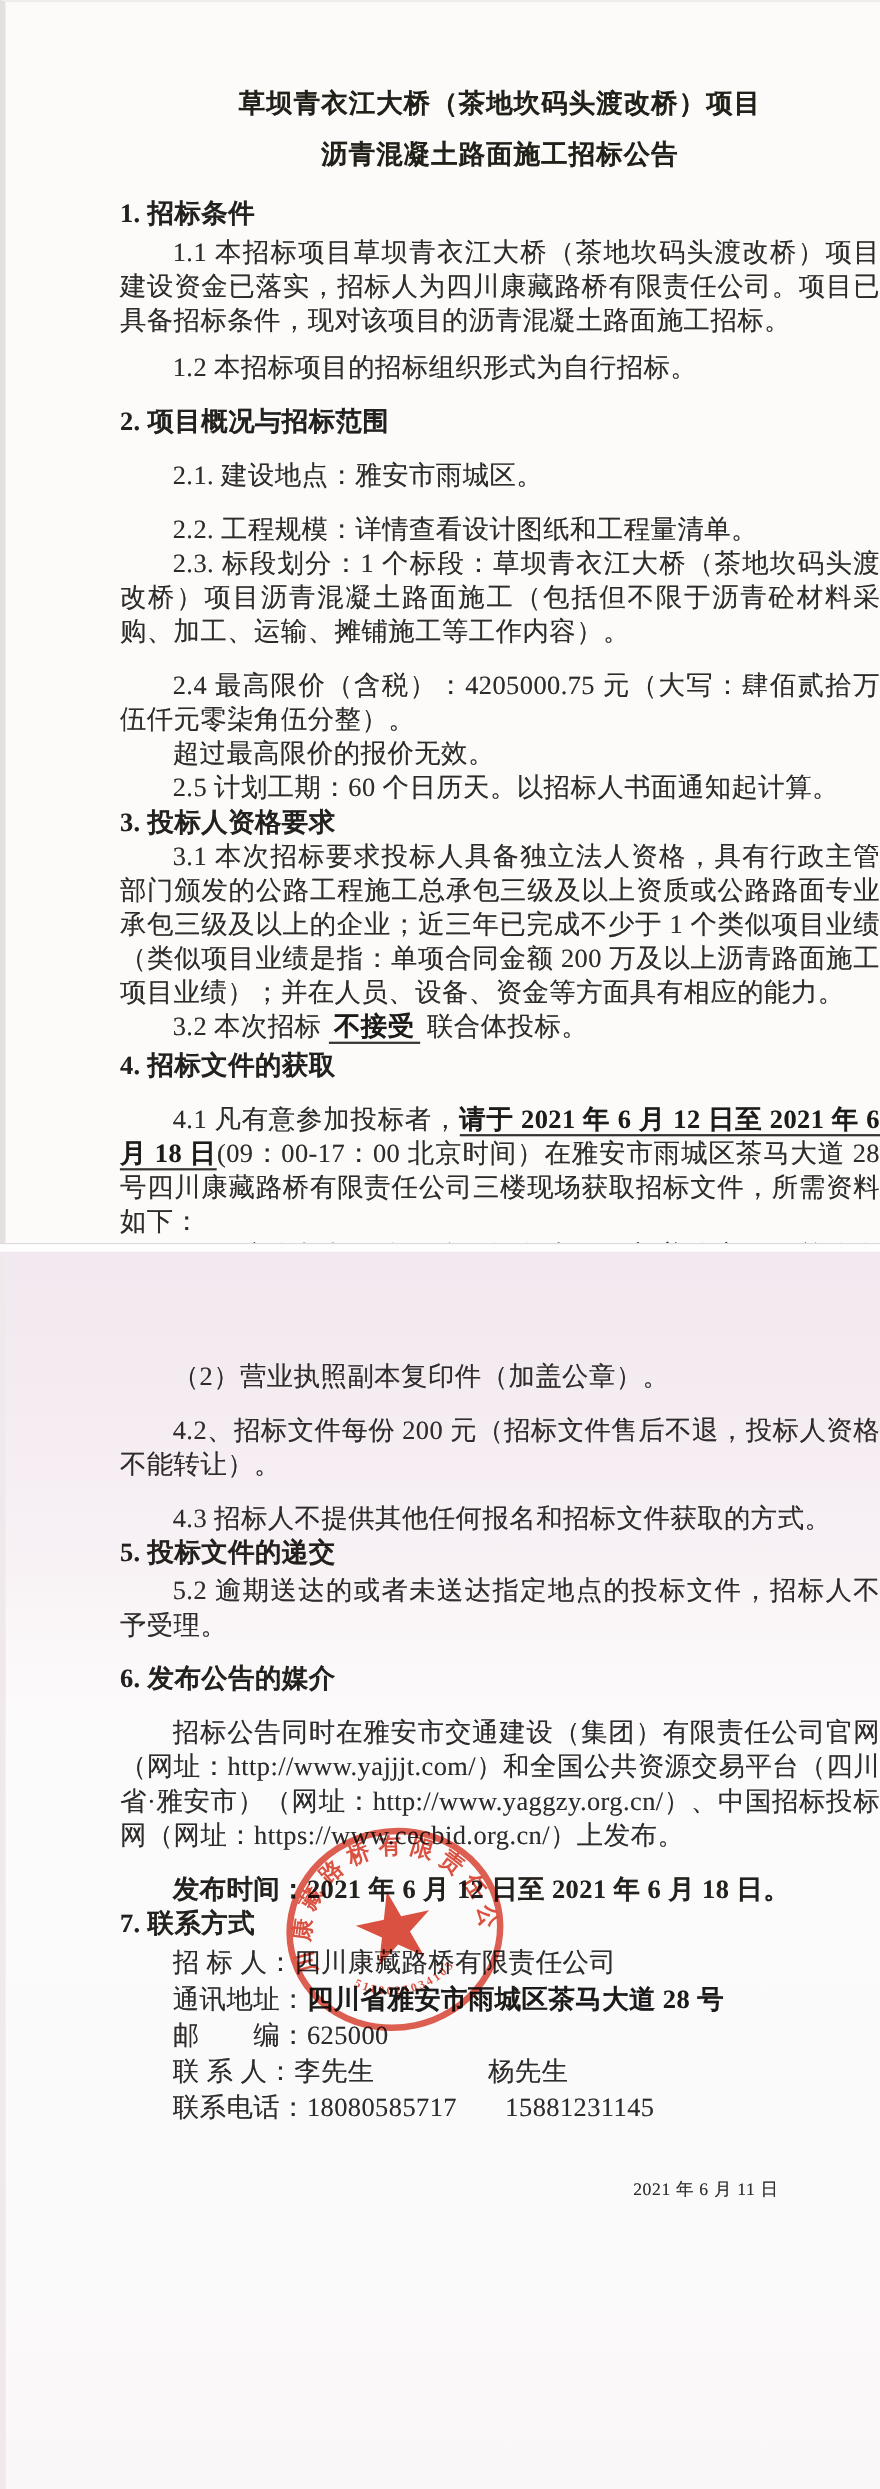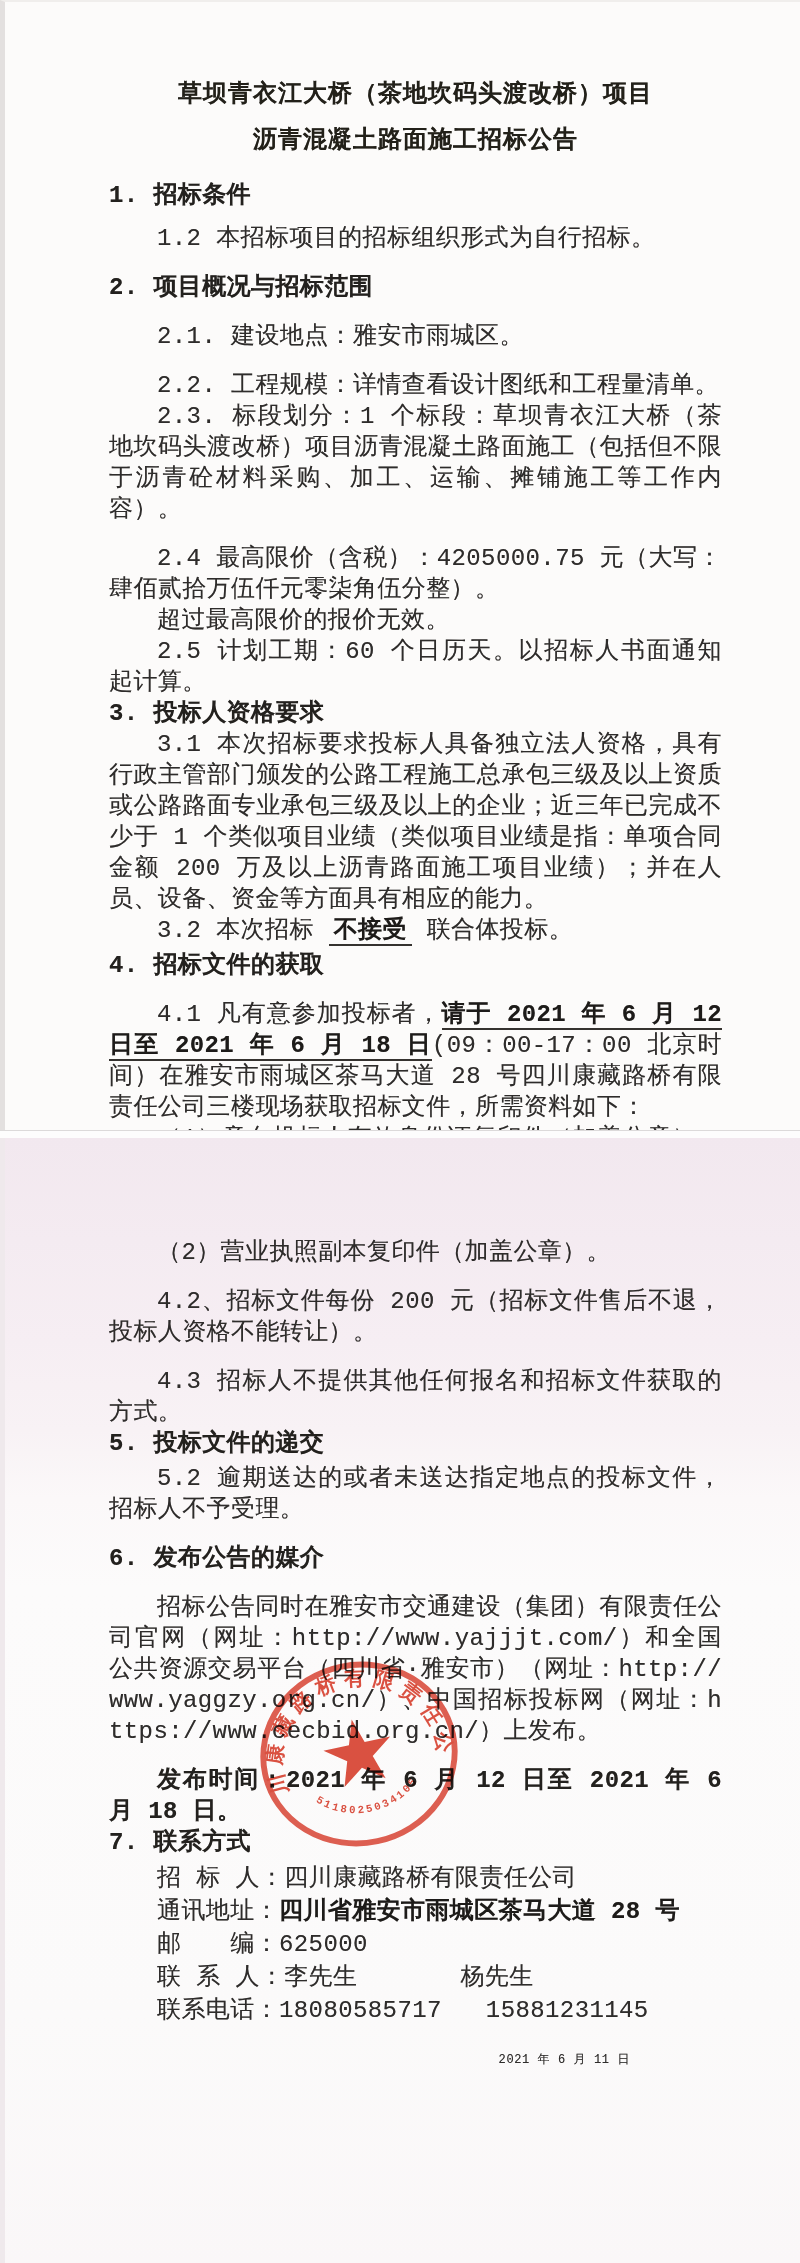--- a/index.html
+++ b/index.html
@@ -9,23 +9,21 @@
     color: #2e2c2b;
     -webkit-font-smoothing: antialiased;
   }
   .scan { width: 800px; }
 
   .page {
     position: relative;
     width: 800px;
     background: #fcfbfa;
     padding-left: 104px;
-    padding-right: 78px;
     overflow: hidden;
-    font-family: Liberation Mono, monospace;
   }
   .page-1 {
     height: 1130px;
     padding-top: 70px;
     border-left: 5px solid #e3e0df;
     border-top: 2px solid #f0eeec;
   }
   .page-gap {
     height: 8px;
     background: #fdfdfd;
@@ -71,24 +69,24 @@
   .mt2 { margin-top: 18px; }  .mt4 { margin-top: 4px; }
   .mt6 { margin-top: 18px; }  .mt12 { margin-top: 12px; }
   .mt16 { margin-top: 16px; }
 
   .contact { margin-top: 4px; }
   .contact .para { line-height: 33px; }
   .gap-wide { display: inline-block; width: 103px; }
   .gap-mid  { display: inline-block; width: 44px; }
 
   .date-line {
-    margin-top: 24px;
+    margin-top: 46px;
     text-align: right;
     padding-right: 92px;
-    font-size: 12px;
+    font-size: 16px;
     letter-spacing: 0.6px;
     text-shadow: 0 0 0.5px rgba(62,58,54,.45);
   }
 
   .seal {
     position: absolute;
     left: 250px;
     top: 520px;
     width: 208px;
     height: 192px;
@@ -102,20 +100,21 @@
 </head>
 <body>
 
 <div class="scan">
 
   <div class="page page-1">
     <div class="title">草坝青衣江大桥（茶地坎码头渡改桥）项目</div>
     <div class="title">沥青混凝土路面施工招标公告</div>
 
     <p class="heading mt16">1. 招标条件</p>
+    <p class="para indent mt4">1.1 本招标项目草坝青衣江大桥（茶地坎码头渡改桥）项目建设资金已落实，招标人为四川康藏路桥有限责任公司。项目已具备招标条件，现对该项目的沥青混凝土路面施工招标。</p>
     <p class="para indent mt12">1.2 本招标项目的招标组织形式为自行招标。</p>
 
     <p class="heading mt2">2. 项目概况与招标范围</p>
     <p class="para indent mt2">2.1. 建设地点：雅安市雨城区。</p>
     <p class="para indent mt2">2.2. 工程规模：详情查看设计图纸和工程量清单。</p>
     <p class="para indent">2.3. 标段划分：1 个标段：草坝青衣江大桥（茶地坎码头渡改桥）项目沥青混凝土路面施工（包括但不限于沥青砼材料采购、加工、运输、摊铺施工等工作内容）。</p>
     <p class="para indent mt2">2.4 最高限价（含税）：4205000.75 元（大写：肆佰贰拾万伍仟元零柒角伍分整）。</p>
     <p class="para indent">超过最高限价的报价无效。</p>
     <p class="para indent">2.5 计划工期：60 个日历天。以招标人书面通知起计算。</p>
 

